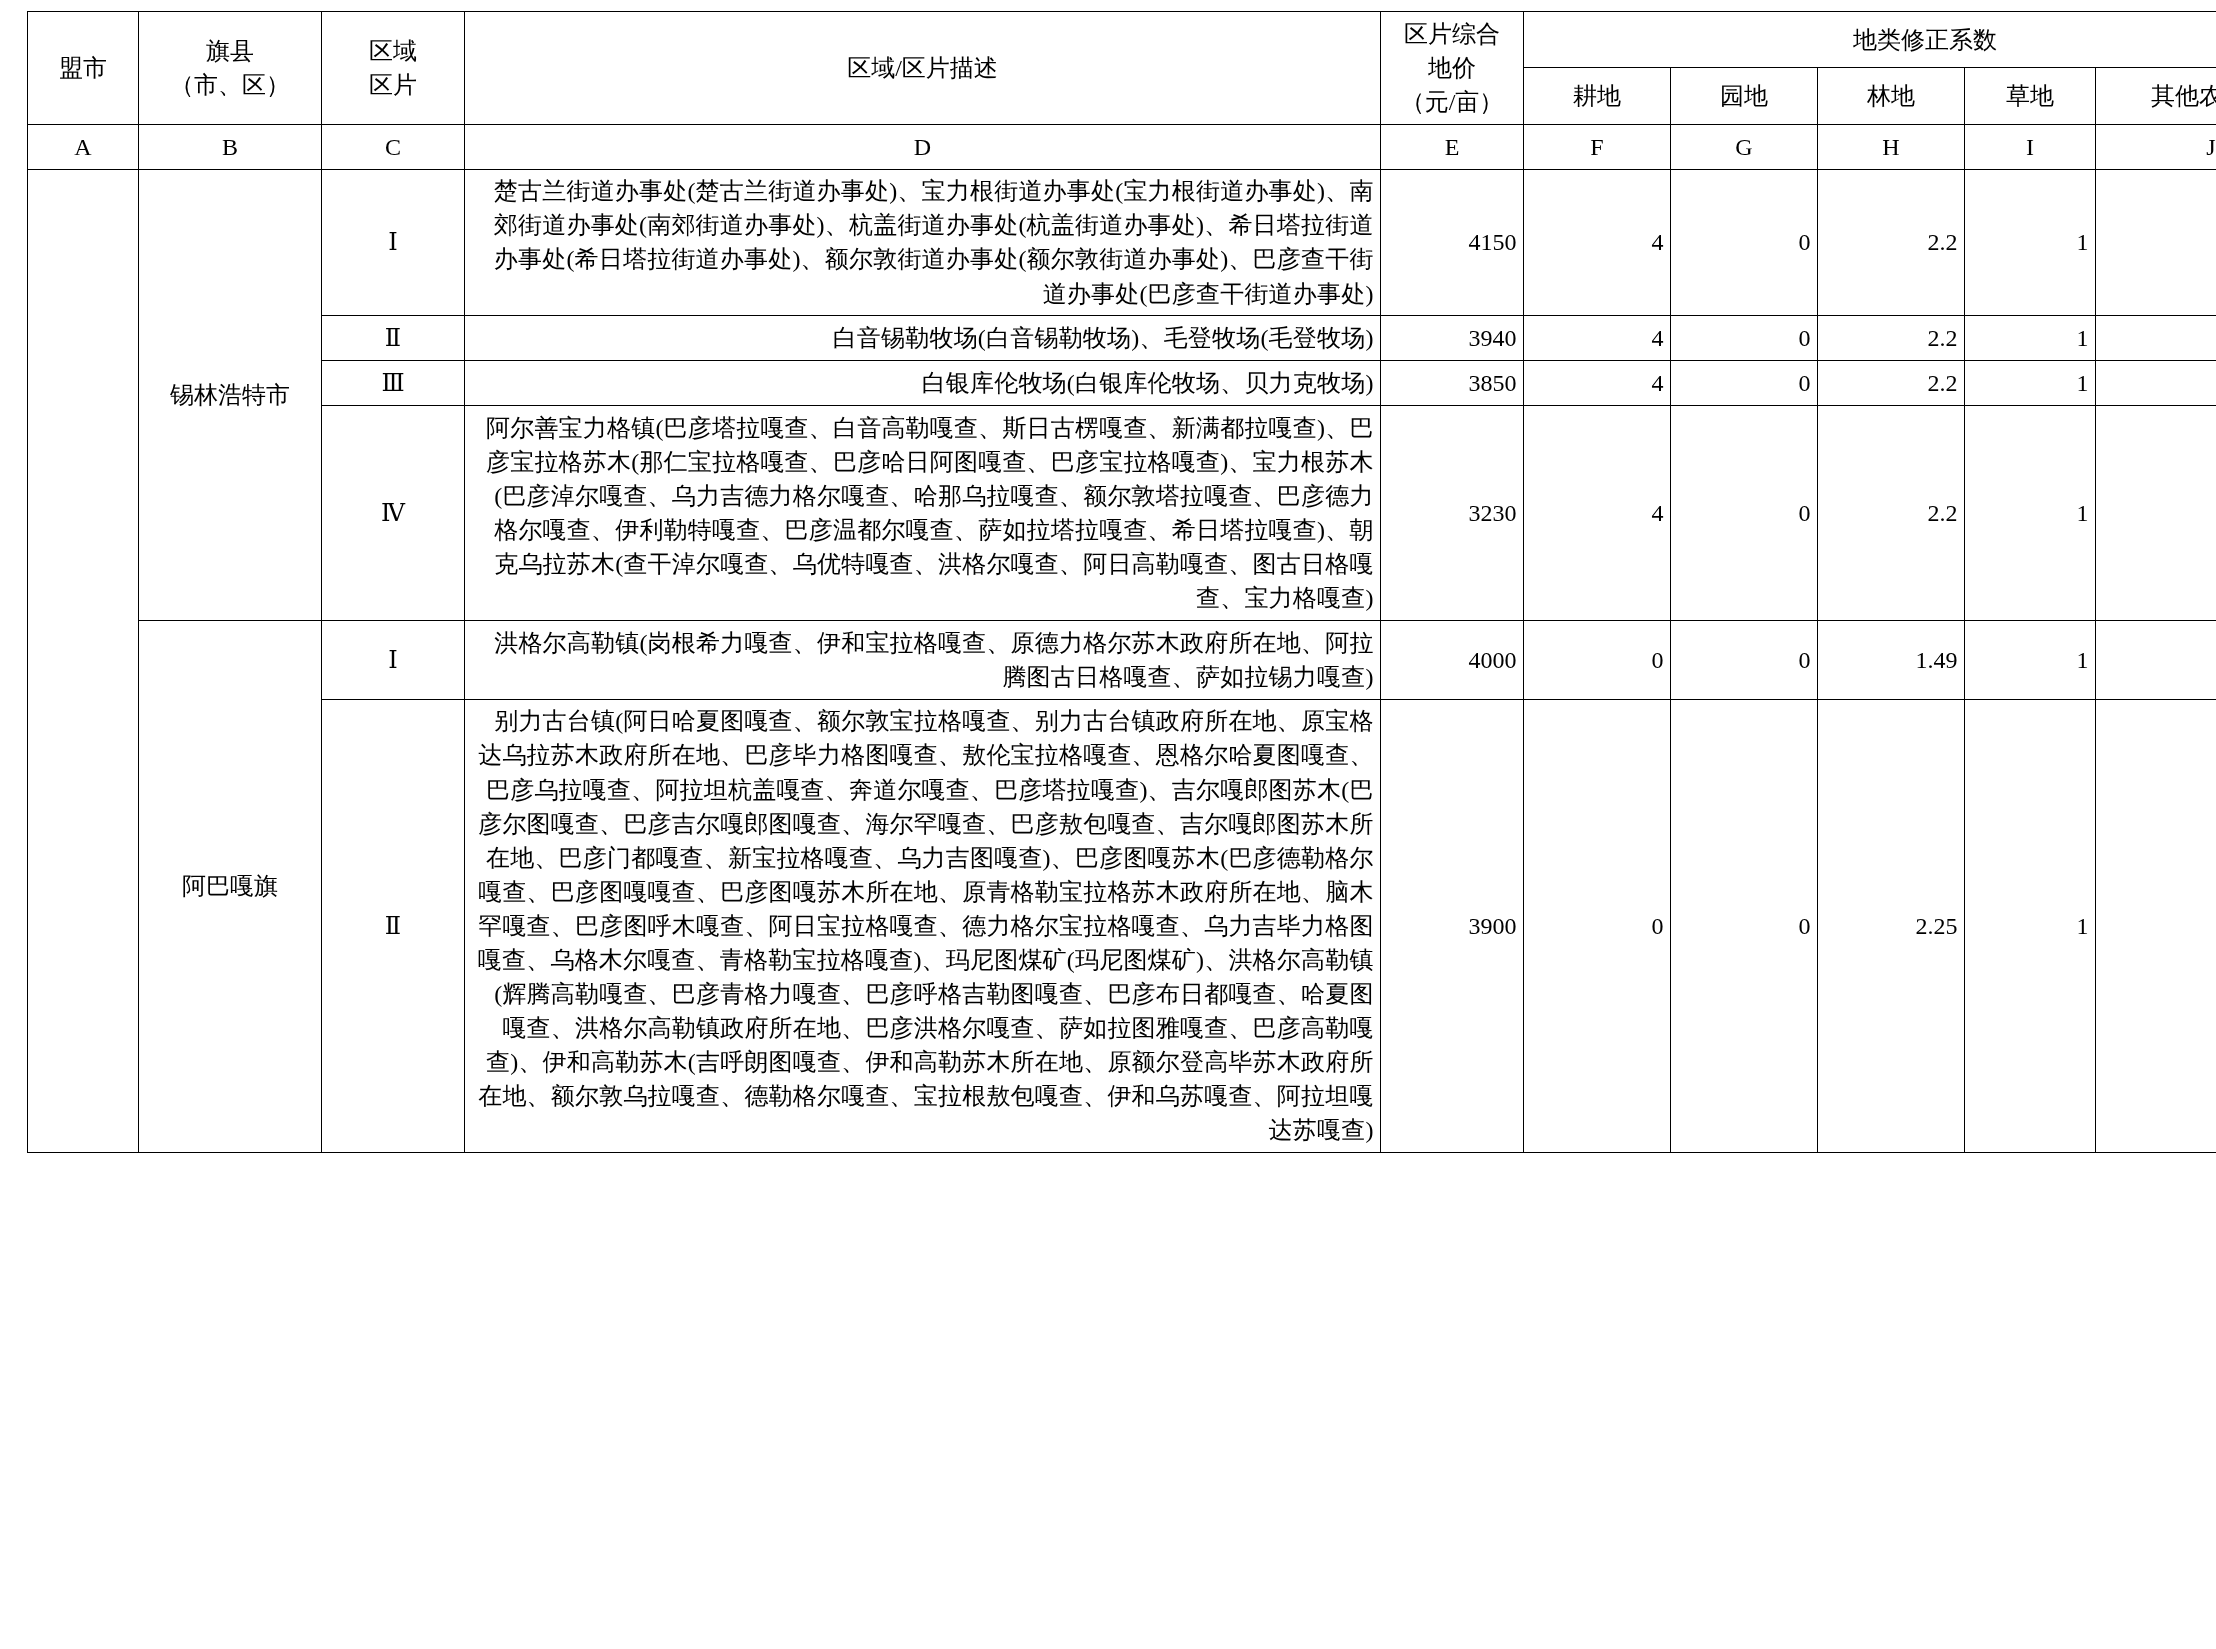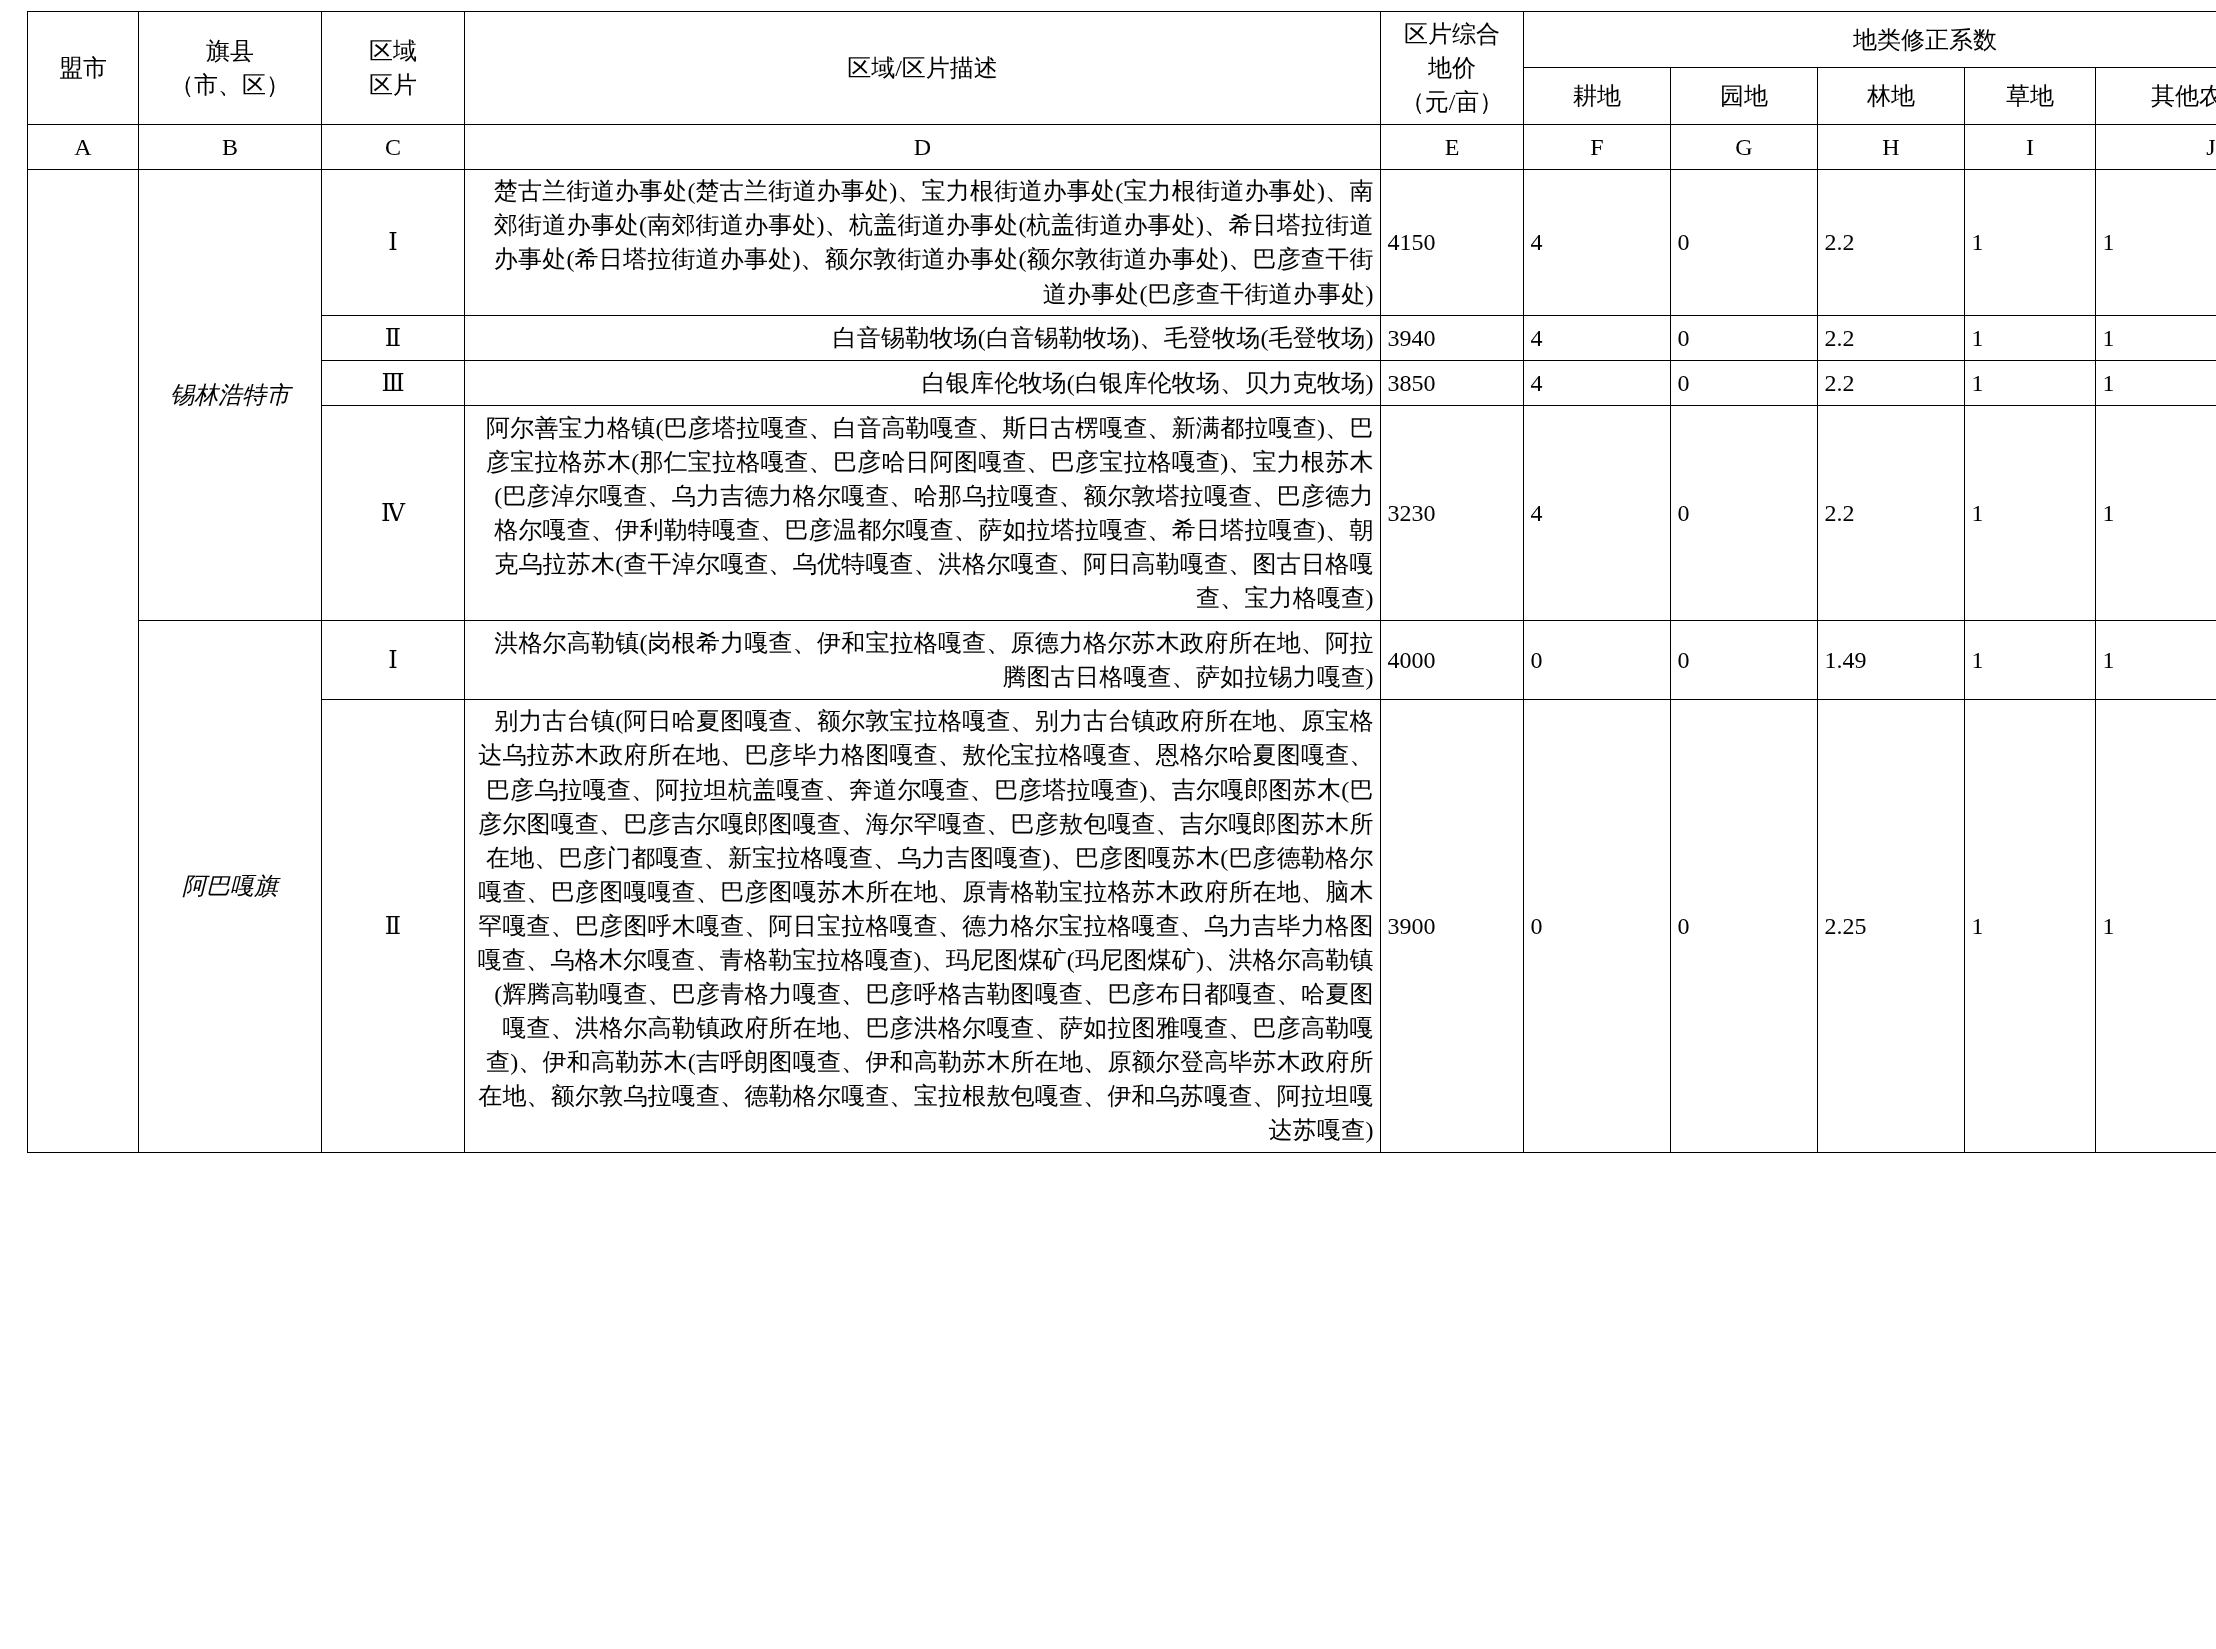--- a/index.html
+++ b/index.html
@@ -37,23 +37,22 @@
   .desc {
     text-align: right;
     font-size: 24px;
     line-height: 1.5;
     letter-spacing: 0.2px;
   }
   .vert-label {
     text-align: center;
     font-size: 25px;
     line-height: 1.4;
-    font-style: italic;
   }
-  .num { text-align: left; font-size: 25px; }
+  .num { text-align: right; font-size: 25px; }
   .roman { text-align: center; font-size: 25px; }
   
   col.c-a { width: 111px; }
   col.c-b { width: 183px; }
   col.c-c { width: 143px; }
   col.c-d { width: 916px; }
   col.c-e { width: 143px; }
   col.c-f { width: 147px; }
   col.c-g { width: 147px; }
   col.c-h { width: 147px; }

